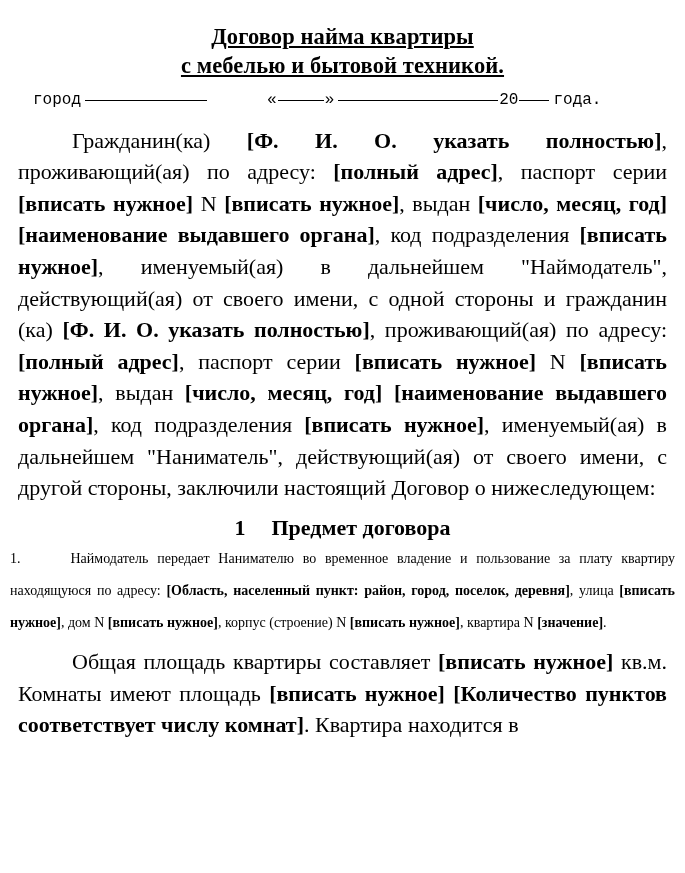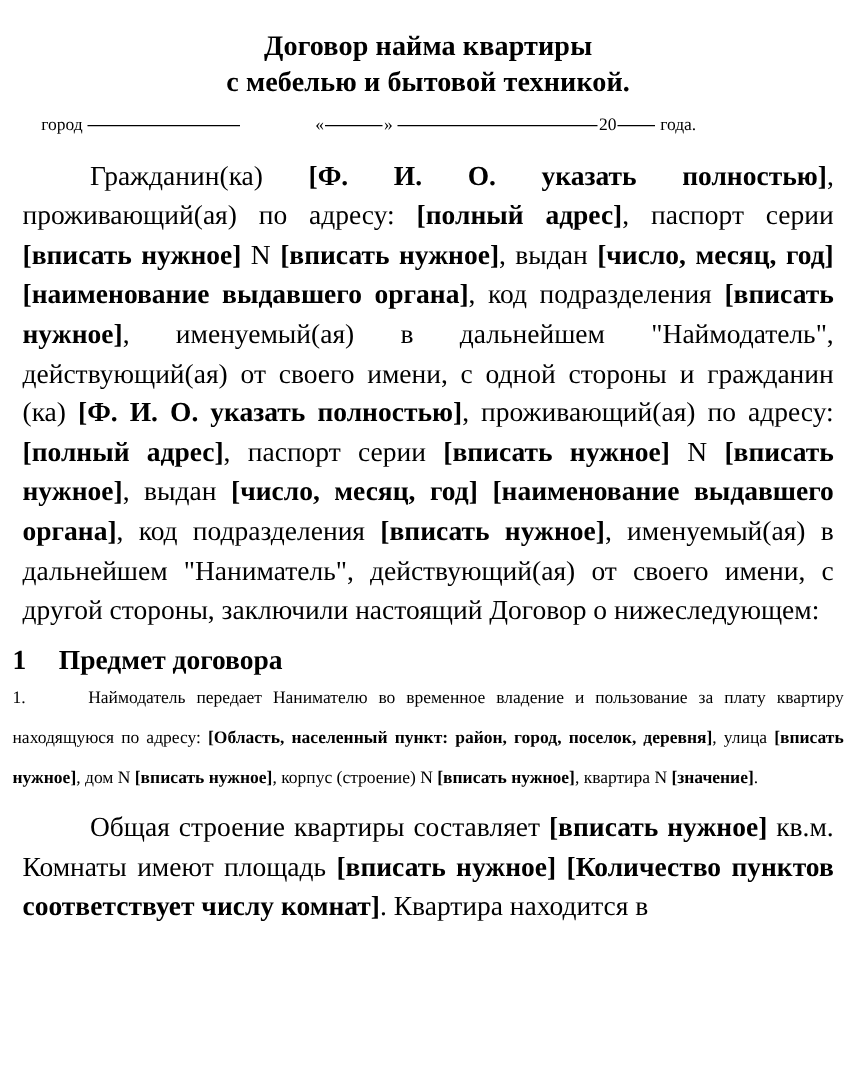--- a/index.html
+++ b/index.html
@@ -24,33 +24,35 @@
   }
 
   
   .doc-title {
     text-align: center;
     font-weight: bold;
     font-size: 22.5px;
     line-height: 29px;
     margin: 0;
     letter-spacing: 0.1px;
+    text-decoration: underline;
   }
   .doc-title .line2 {
     display: block;
     text-align: center;
   }
 
   
   .datum-line {
     margin: 5px 0 0 0;
-    font-size: 14px;
+    font-size: 16px;
     line-height: 31.6px;
     white-space: nowrap;
     padding-left: 23px;
+    font-family: Liberation Mono, monospace;
   }
   .datum-line .lbl { }
   .rule {
     display: inline-block;
     border-bottom: 1.6px solid #000;
     vertical-align: 3px;
     height: 0;
   }
   .rule-city   { width: 122px; margin-left: 4px; }
   .rule-day    { width: 46px;  margin-left: 1px; margin-right: 1px; }
@@ -83,21 +85,21 @@
     display: inline-block;
     width: 50px;
   }
 
   
   .section-heading {
     margin: 0;
     font-size: 22px;
     line-height: 31.6px;
     font-weight: bold;
-    text-align: left;
+    text-align: center;
     text-indent: 0;
   }
   .section-heading .sec-num { }
   .section-heading .sec-gap { display: inline-block; width: 26px; }
 </style>
 </head>
 <body>
 
 <div class="page">
 
@@ -109,15 +111,15 @@
   <div class="datum-line">
     <span class="lbl">город</span><span class="rule rule-city"></span><span class="gap-wide"></span><span>«</span><span class="rule rule-day"></span><span>»</span><span class="rule rule-month"></span><span>20</span><span class="rule rule-year"></span><span>года.</span>
   </div>
 
   <p class="para indent"><span>Гражданин(ка) </span><b>[Ф. И. О. указать полностью]</b><span>, проживающий(ая) по адресу: </span><b>[полный адрес]</b><span>, паспорт серии </span><b>[вписать нужное]</b><span> N </span><b>[вписать нужное]</b><span>, выдан </span><b>[число, месяц, год]</b><span> </span><b>[наименование выдавшего органа]</b><span>, код подразделения </span><b>[вписать нужное]</b><span>, именуемый(ая) в дальнейшем "Наймодатель", действующий(ая) от своего имени, с одной стороны и гражданин (ка) </span><b>[Ф. И. О. указать полностью]</b><span>, проживающий(ая) по адресу: </span><b>[полный адрес]</b><span>, паспорт серии </span><b>[вписать нужное]</b><span> N </span><b>[вписать нужное]</b><span>, выдан </span><b>[число, месяц, год]</b><span> </span><b>[наименование выдавшего органа]</b><span>, код подразделения </span><b>[вписать нужное]</b><span>, именуемый(ая) в дальнейшем "Наниматель", действующий(ая) от своего имени, с другой стороны, заключили настоящий Договор о нижеследующем:</span></p>
 
   <p class="section-heading"><span class="sec-num">1</span><span class="sec-gap"></span><span>Предмет договора</span></p>
 
   <p class="numbered"><span>1.</span><span class="num-tab"></span><span>Наймодатель передает Нанимателю во временное владение и пользование за плату квартиру находящуюся по адресу: </span><b>[Область, населенный пункт: район, город, поселок, деревня]</b><span>, улица </span><b>[вписать нужное]</b><span>, дом N </span><b>[вписать нужное]</b><span>, корпус (строение) N </span><b>[вписать нужное]</b><span>, квартира N </span><b>[значение]</b><span>.</span></p>
 
-  <p class="para indent"><span>Общая строение квартиры составляет </span><b>[вписать нужное]</b><span> кв.м. Комнаты имеют площадь </span><b>[вписать нужное]</b><span> </span><b>[Количество пунктов соответствует числу комнат]</b><span>. Квартира находится в</span></p>
+  <p class="para indent"><span>Общая площадь квартиры составляет </span><b>[вписать нужное]</b><span> кв.м. Комнаты имеют площадь </span><b>[вписать нужное]</b><span> </span><b>[Количество пунктов соответствует числу комнат]</b><span>. Квартира находится в</span></p>
 
 </div>
 
 </body></html>

